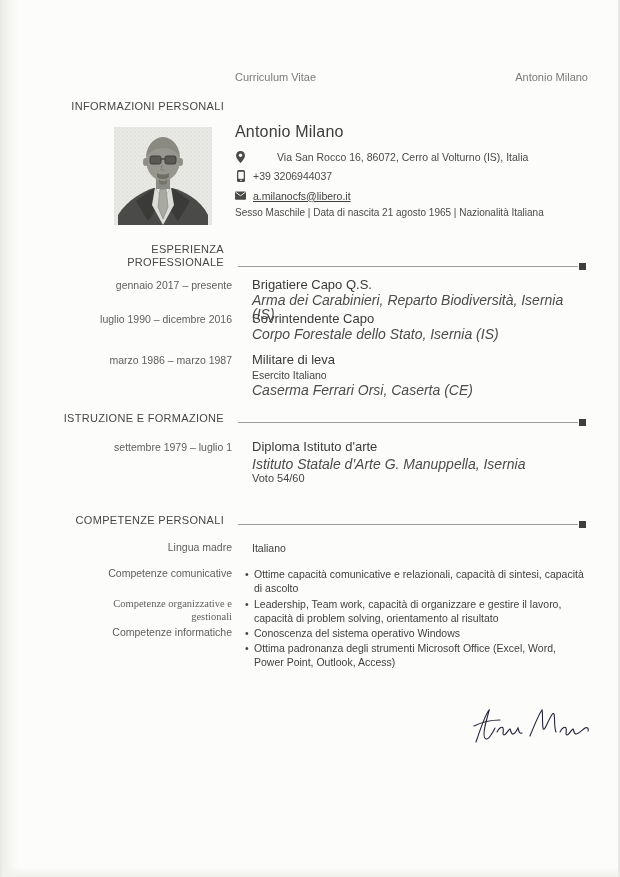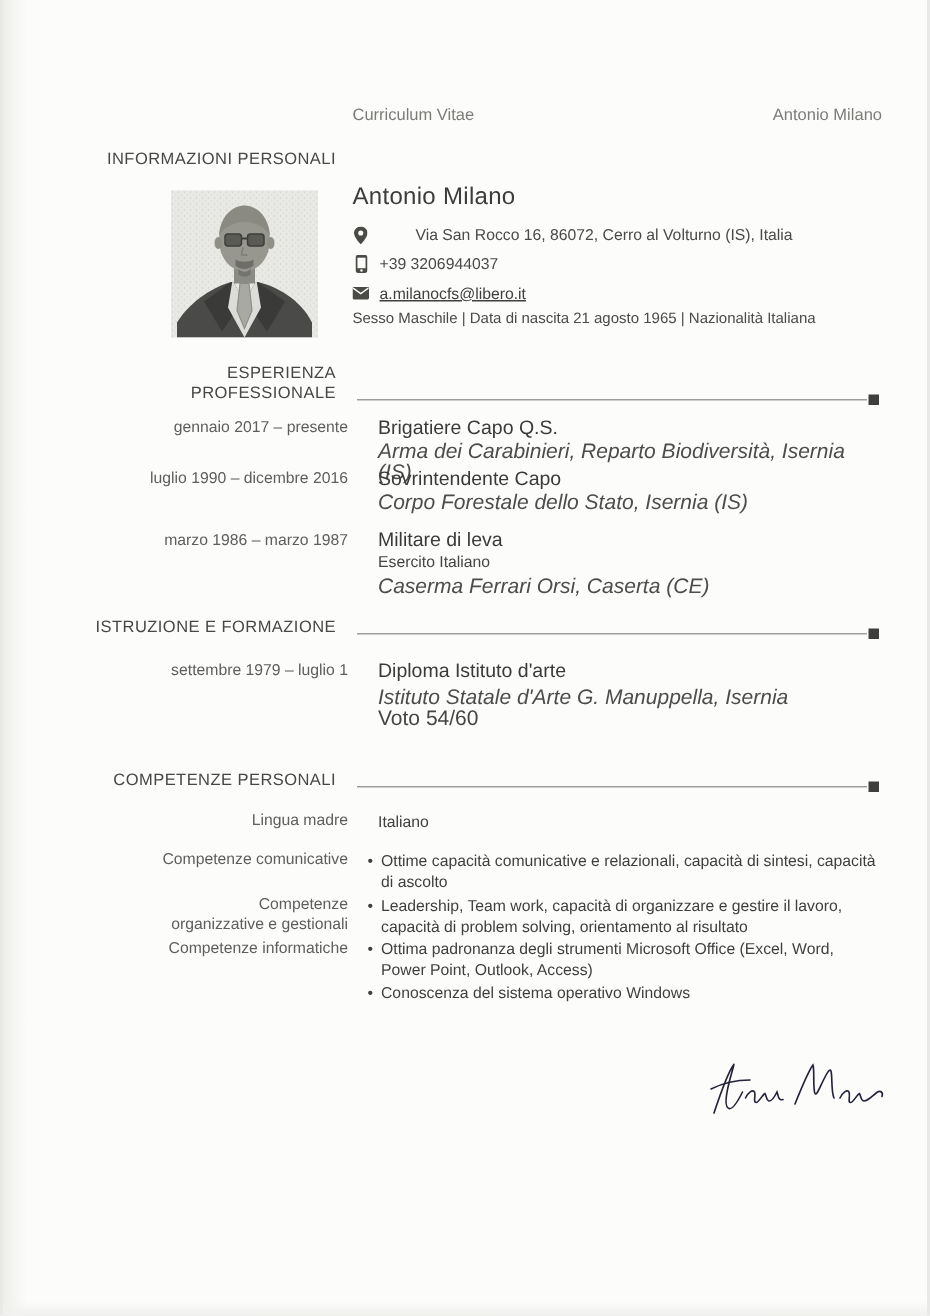--- a/index.html
+++ b/index.html
@@ -38,21 +38,21 @@
   .person-name{font-size:16px;color:#3c3c3a;letter-spacing:.2px;}
   .contact-line{display:flex;align-items:center;font-size:10.5px;color:#4a4a48;margin-top:6px;}
   .contact-line .cicon{width:11px;height:13px;margin-right:7px;flex:0 0 11px;display:flex;align-items:center;justify-content:center;}
   .contact-line.email-line{margin-top:7px;}
   .email-text{text-decoration:underline;color:#3f3f3d;}
   .details-line{font-size:10px;color:#4a4a48;margin-top:5px;}
   
   .entry-title{font-size:13px;color:#3a3a38;line-height:15px;}
   .entry-org{font-size:10.5px;color:#454543;line-height:14px;margin-top:1px;}
   .entry-note{font-size:14px;font-style:italic;color:#4c4c4a;line-height:14px;margin-top:1px;}
-  .entry-extra{font-size:14px;color:#454543;line-height:14px;}
+  .entry-extra{font-size:11px;color:#454543;line-height:14px;}
   .date-cell{padding-top:2px;}
   
   .skill-text{font-size:10.5px;color:#3f3f3d;line-height:14px;}
   ul.bullets{margin:0;padding:0;list-style:none;}
   ul.bullets li{position:relative;padding-left:9px;font-size:10.5px;color:#3f3f3d;line-height:14px;margin-bottom:1px;}
   ul.bullets li::before{content:"•";position:absolute;left:0;top:0;color:#3f3f3d;}
   
   .photo-box{left:112px;top:127px;width:98px;height:98px;background:#eaeae6;}
   
   .signature-box{left:468px;top:702px;width:125px;height:55px;}
@@ -219,34 +219,34 @@
   <div class="row" style="top:567px;">
     <div class="col-left" style="width:230px;">Competenze comunicative</div>
     <div class="col-right" style="margin-left:13px;width:342px;">
       <ul class="bullets">
         <li>Ottime capacità comunicative e relazionali, capacità di sintesi, capacità di ascolto</li>
       </ul>
     </div>
   </div>
 
   <div class="row" style="top:597px;">
-    <div class="col-left" style="padding-left:108px;box-sizing:border-box;">Competenze organizzative e gestionali</div>
+    <div class="col-left" style="padding-left:108px;box-sizing:border-box;font-family:Liberation Serif, serif;">Competenze organizzative e gestionali</div>
     <div class="col-right" style="margin-left:13px;width:342px;">
       <ul class="bullets">
         <li>Leadership, Team work, capacità di organizzare e gestire il lavoro, capacità di problem solving, orientamento al risultato</li>
       </ul>
     </div>
   </div>
 
   <div class="row" style="top:626px;">
     <div class="col-left">Competenze informatiche</div>
     <div class="col-right" style="margin-left:13px;width:342px;">
       <ul class="bullets">
+        <li>Conoscenza del sistema operativo Windows</li>
         <li>Ottima padronanza degli strumenti Microsoft Office (Excel, Word, Power Point, Outlook, Access)</li>
-        <li>Conoscenza del sistema operativo Windows</li>
       </ul>
     </div>
   </div>
 
   <div class="abs signature-box">
     <svg width="125" height="55" viewBox="0 0 125 55">
       <g fill="none" stroke="#23233a" stroke-width="1.1" stroke-linecap="round">
         <path d="M6,40 C10,28 16,12 19,8 C20,6 18,12 16,20 C14,28 13,36 16,37 C19,38 23,30 25,26"></path>
         <path d="M4,24 C12,20 22,18 30,18"></path>
         <path d="M27,30 C29,26 32,24 33,26 C34,28 32,33 34,33 C36,33 38,28 40,27 C41,29 41,32 43,32 C45,32 47,28 48,26 C49,29 49,32 52,31"></path>

